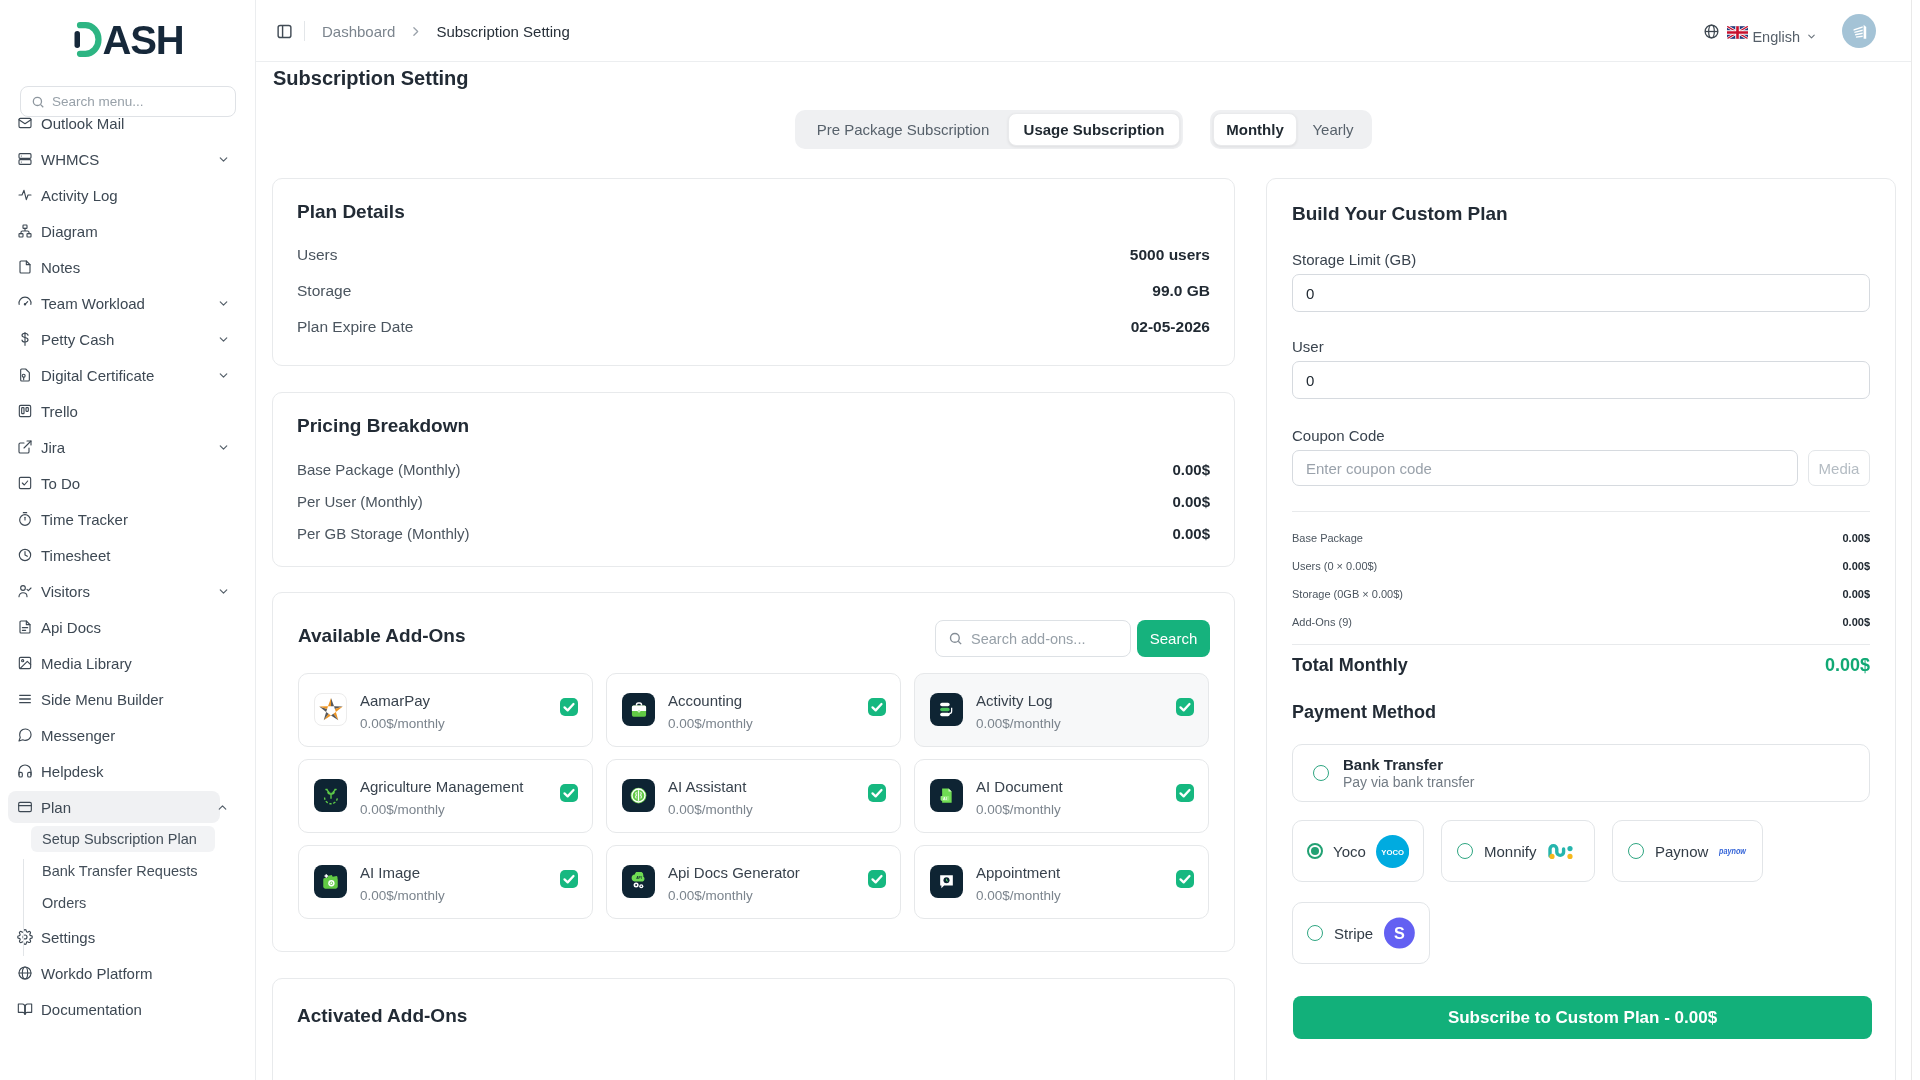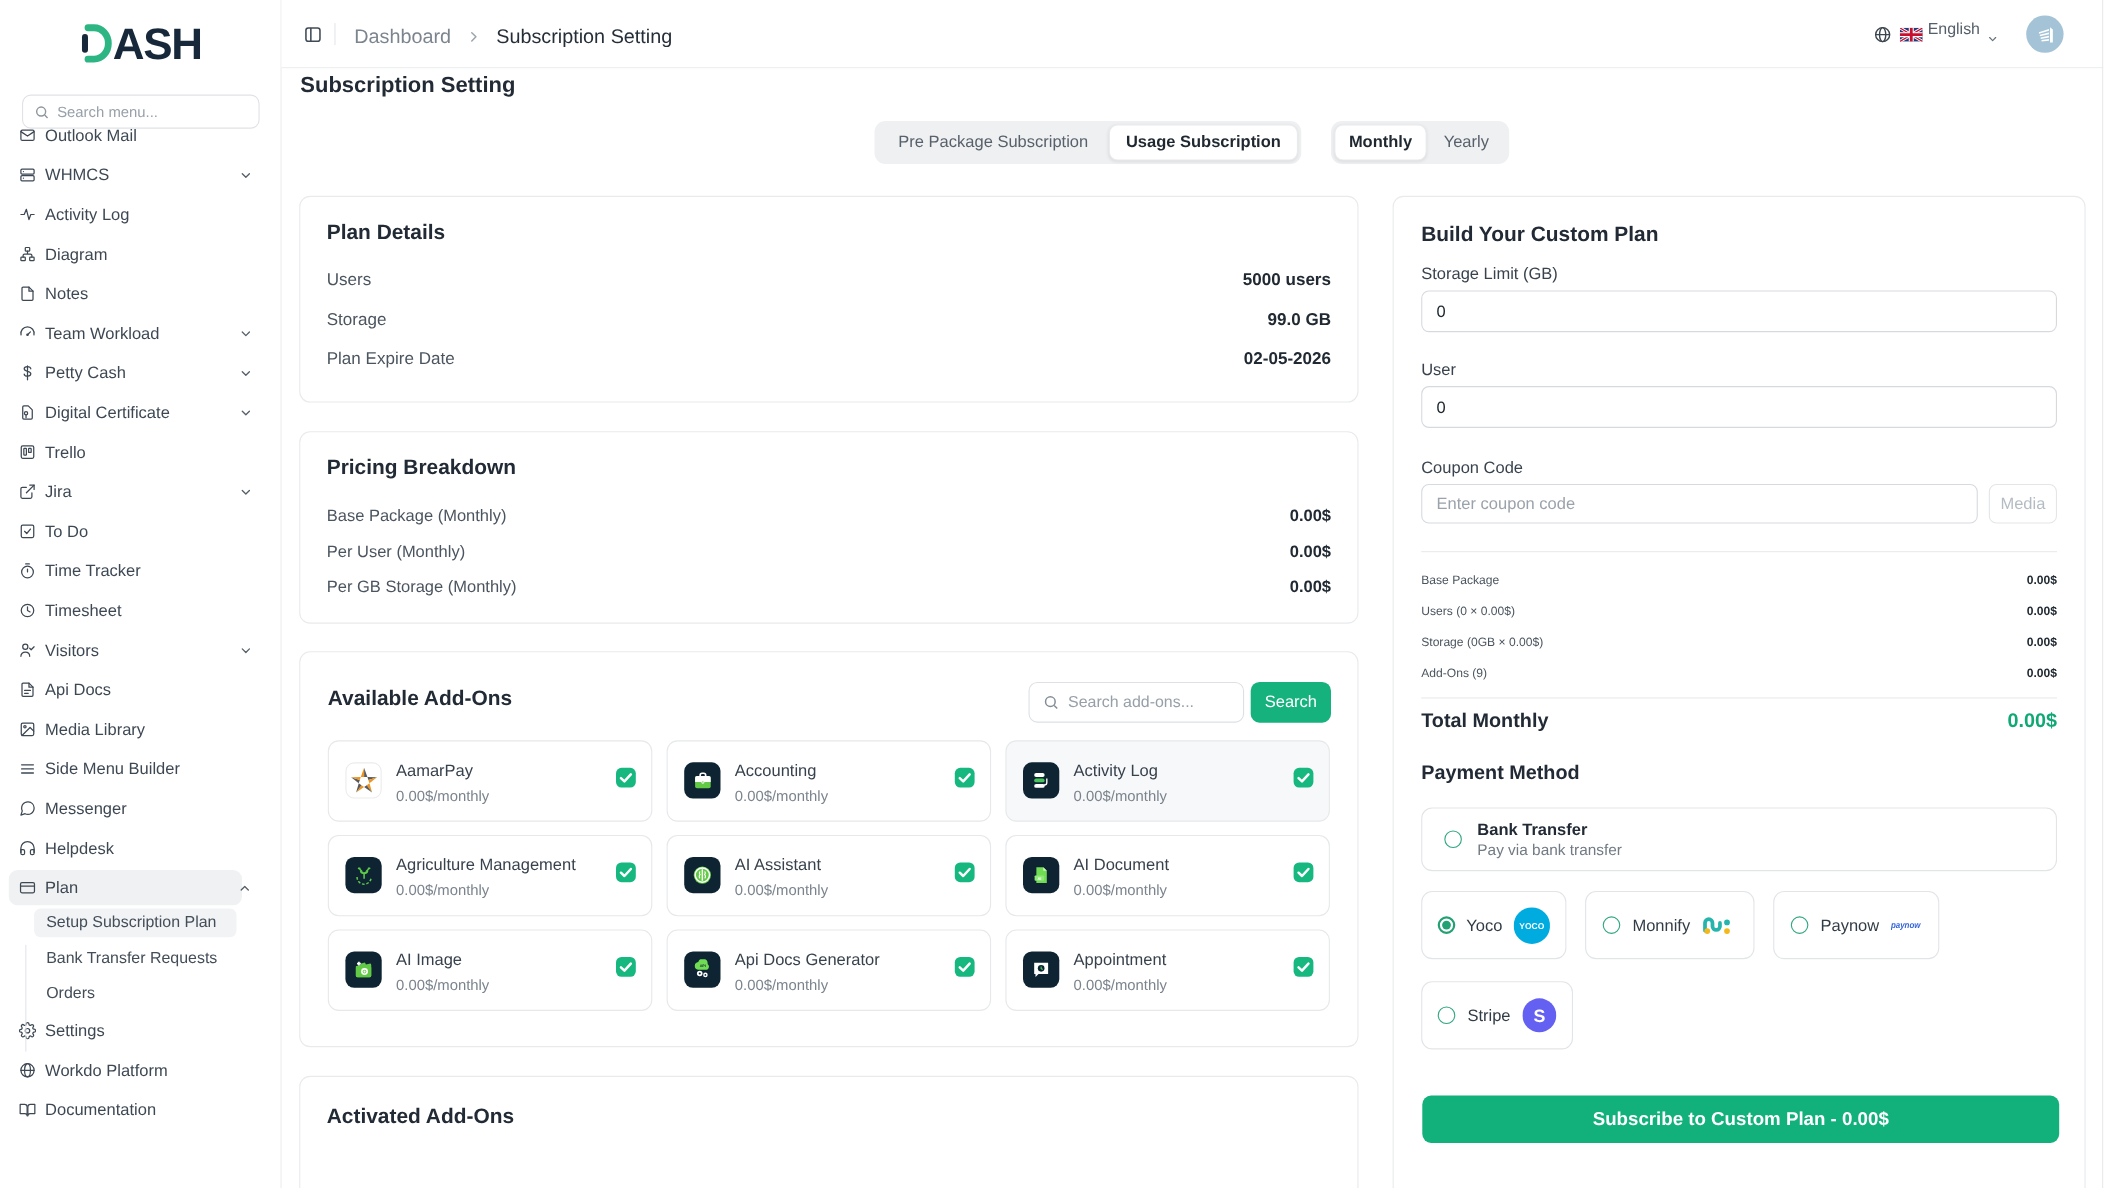--- a/index.html
+++ b/index.html
@@ -198,21 +198,21 @@
 <div id="subtree"></div>
 </div>
 <div id="topbar">
   <div style="position:absolute;left:20px;top:23px;width:17px;height:17px;">
     <svg width="17" height="17" viewBox="0 0 24 24" fill="none" stroke="#414b55" stroke-width="2" stroke-linecap="round">
         <rect x="3" y="3.5" width="18" height="17" rx="3"></rect>
         <line x1="9.3" y1="4" x2="9.3" y2="20"></line>
       </svg>
   </div>
   <div style="position:absolute;left:48px;top:21px;width:1px;height:20px;background:#e3e6e9;"></div>
-  <div style="position:absolute;left:66px;top:23px;display:flex;align-items:center;gap:14px;font-size:18px;">
+  <div style="position:absolute;left:66px;top:23px;display:flex;align-items:center;gap:14px;font-size:15px;">
     <span style="color:#7c858e;">Dashboard</span>
     <svg width="13" height="13" viewBox="0 0 24 24" fill="none" stroke="#9aa2aa" stroke-width="2.4" stroke-linecap="round" stroke-linejoin="round">
         <polyline points="9 5 16 12 9 19"></polyline>
       </svg>
     <span style="color:#262f38;">Subscription Setting</span>
   </div>
   <div style="position:absolute;right:192px;top:23px;">
     <svg width="17" height="17" viewBox="0 0 24 24" fill="none" stroke="#3c464f" stroke-width="1.8">
         <circle cx="12" cy="12" r="9"></circle>
         <ellipse cx="12" cy="12" rx="4" ry="9"></ellipse>
@@ -221,21 +221,21 @@
   </div>
   <div style="position:absolute;right:164px;top:25px;width:21px;height:14px;border-radius:2px;overflow:hidden;">
     <svg width="21" height="13" viewBox="0 0 60 36">
       <rect width="60" height="36" fill="#223a7a"></rect>
       <path d="M0,0 L60,36 M60,0 L0,36" stroke="#fff" stroke-width="8"></path>
       <path d="M0,0 L60,36 M60,0 L0,36" stroke="#c8102e" stroke-width="3.5"></path>
       <path d="M30,0 V36 M0,18 H60" stroke="#fff" stroke-width="13"></path>
       <path d="M30,0 V36 M0,18 H60" stroke="#c8102e" stroke-width="7.5"></path>
     </svg>
   </div>
-  <div style="position:absolute;right:112px;top:19px;font-size:14.5px;color:#555f69;">English</div>
+  <div style="position:absolute;right:112px;top:29px;font-size:14.5px;color:#555f69;">English</div>
   <div style="position:absolute;right:95px;top:28px;">
     <svg width="11" height="11" viewBox="0 0 24 24" fill="none" stroke="#6a737c" stroke-width="2.4" stroke-linecap="round" stroke-linejoin="round">
         <polyline points="6 9 12 15 18 9"></polyline>
       </svg>
   </div>
   <div style="position:absolute;right:36px;top:14px;width:34px;height:34px;border-radius:50%;background:#a4c3d6;display:flex;align-items:center;justify-content:center;">
     <svg width="19" height="19" viewBox="0 0 24 24" fill="#fff">
         <path d="M17.2 3.5 L20.5 6.2 V21 H17.2 Z"></path>
         <path d="M4.5 9.2 L16 5.4 V7.4 L4.5 10.9 Z"></path>
         <path d="M5.5 12.2 L16 9.4 V11.4 L5.5 13.9 Z"></path>
@@ -462,21 +462,21 @@
           </svg>
         </div>
   </div>
 </div>
 
 <div class="card" style="left:272px;top:978px;width:963px;height:200px;padding:26px 24px;">
   <div class="ctitle">Activated Add-Ons</div>
 </div>
 
 <div class="card" style="left:1266px;top:178px;width:630px;height:940px;padding:24px 25px;">
-  <div class="ctitle" style="margin-bottom:16px;">Build Your Custom Plan</div>
+  <div class="ctitle" style="margin-bottom:26px;">Build Your Custom Plan</div>
   <div class="flabel">Storage Limit (GB)</div>
   <div class="finput" style="margin-bottom:26px;">0</div>
   <div class="flabel">User</div>
   <div class="finput" style="margin-bottom:28px;">0</div>
   <div class="flabel">Coupon Code</div>
   <div style="display:flex;gap:10px;margin-bottom:25px;">
     <div class="finput ph" style="flex:1;height:36px;">Enter coupon code</div>
     <div style="width:62px;height:36px;border:1px solid #e3e6e9;border-radius:7px;color:#b4bcc3;font-size:15px;display:flex;align-items:center;justify-content:center;">Media</div>
   </div>
   <hr style="margin-bottom:12px;">

